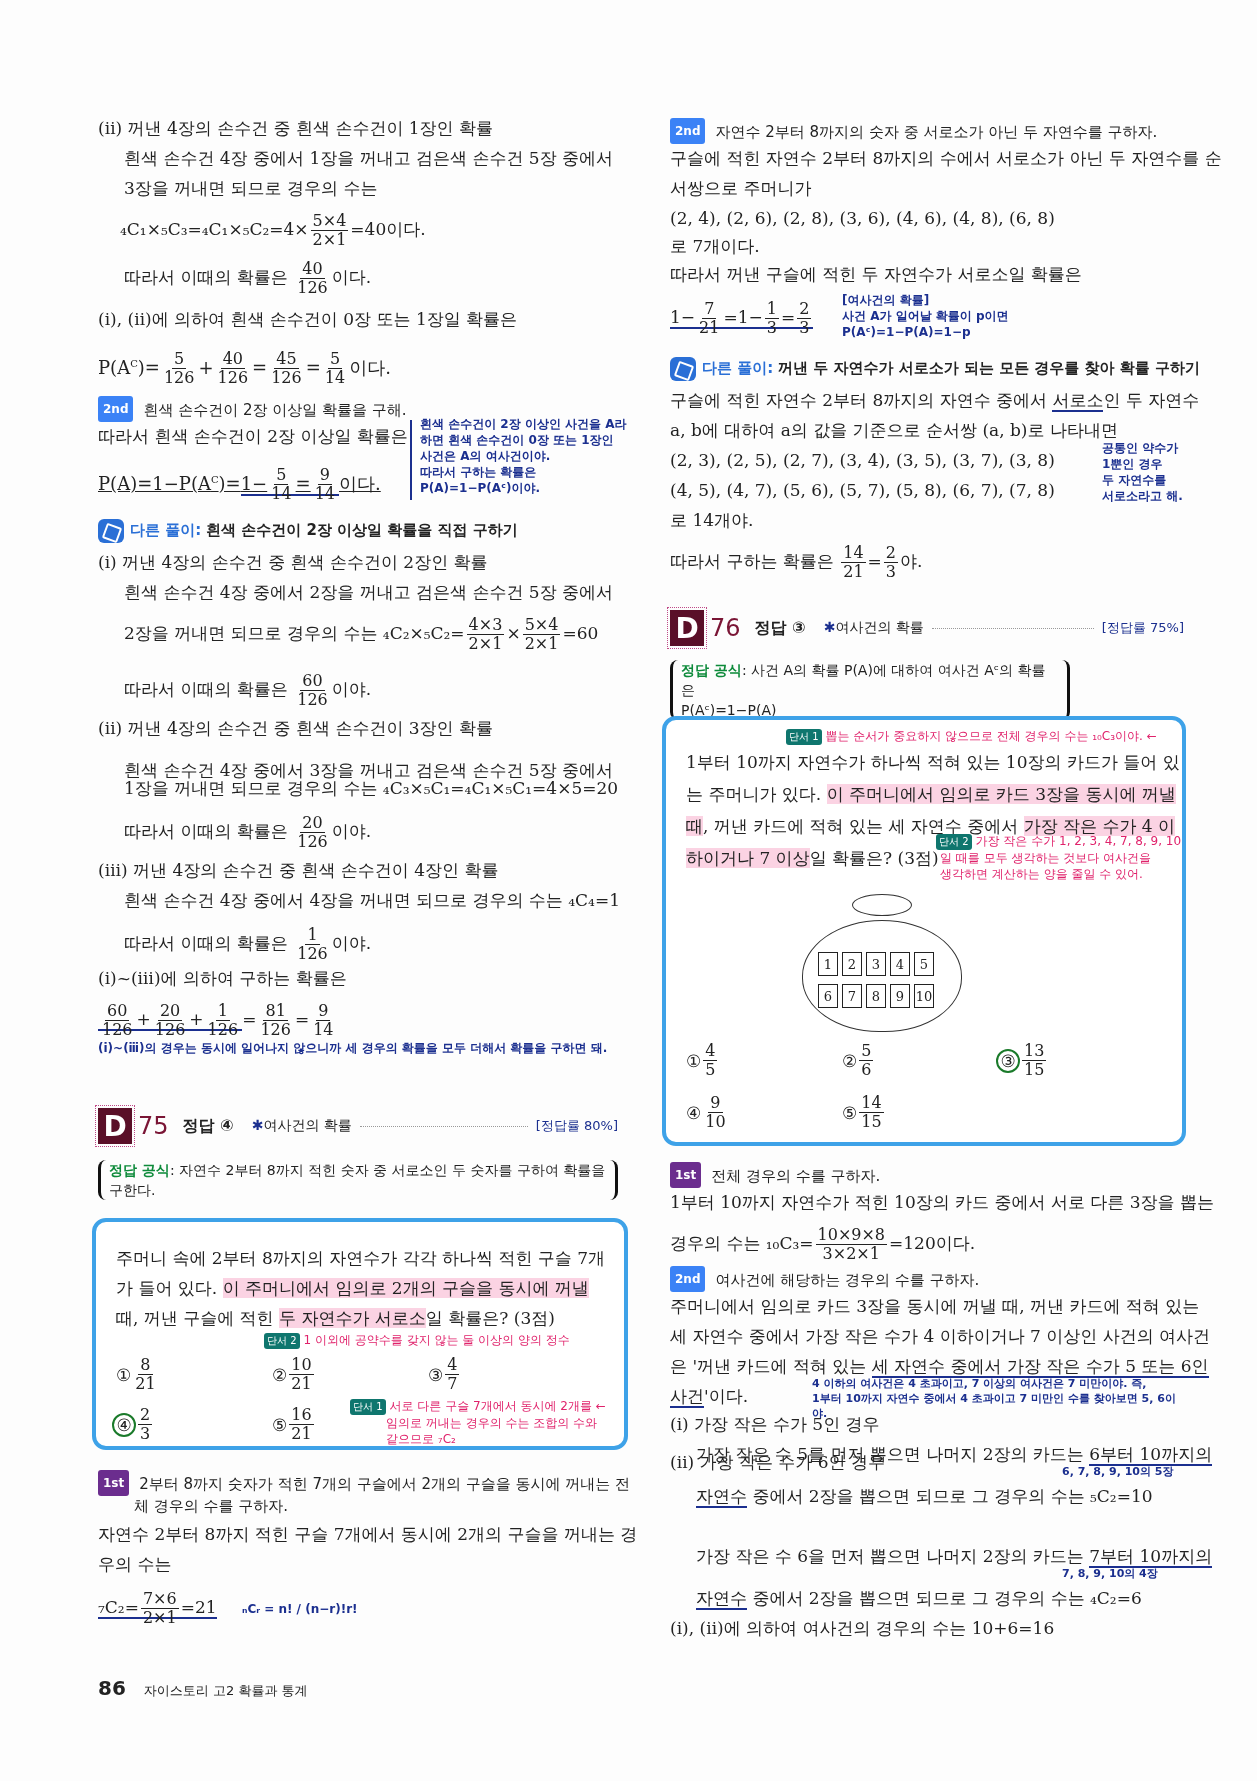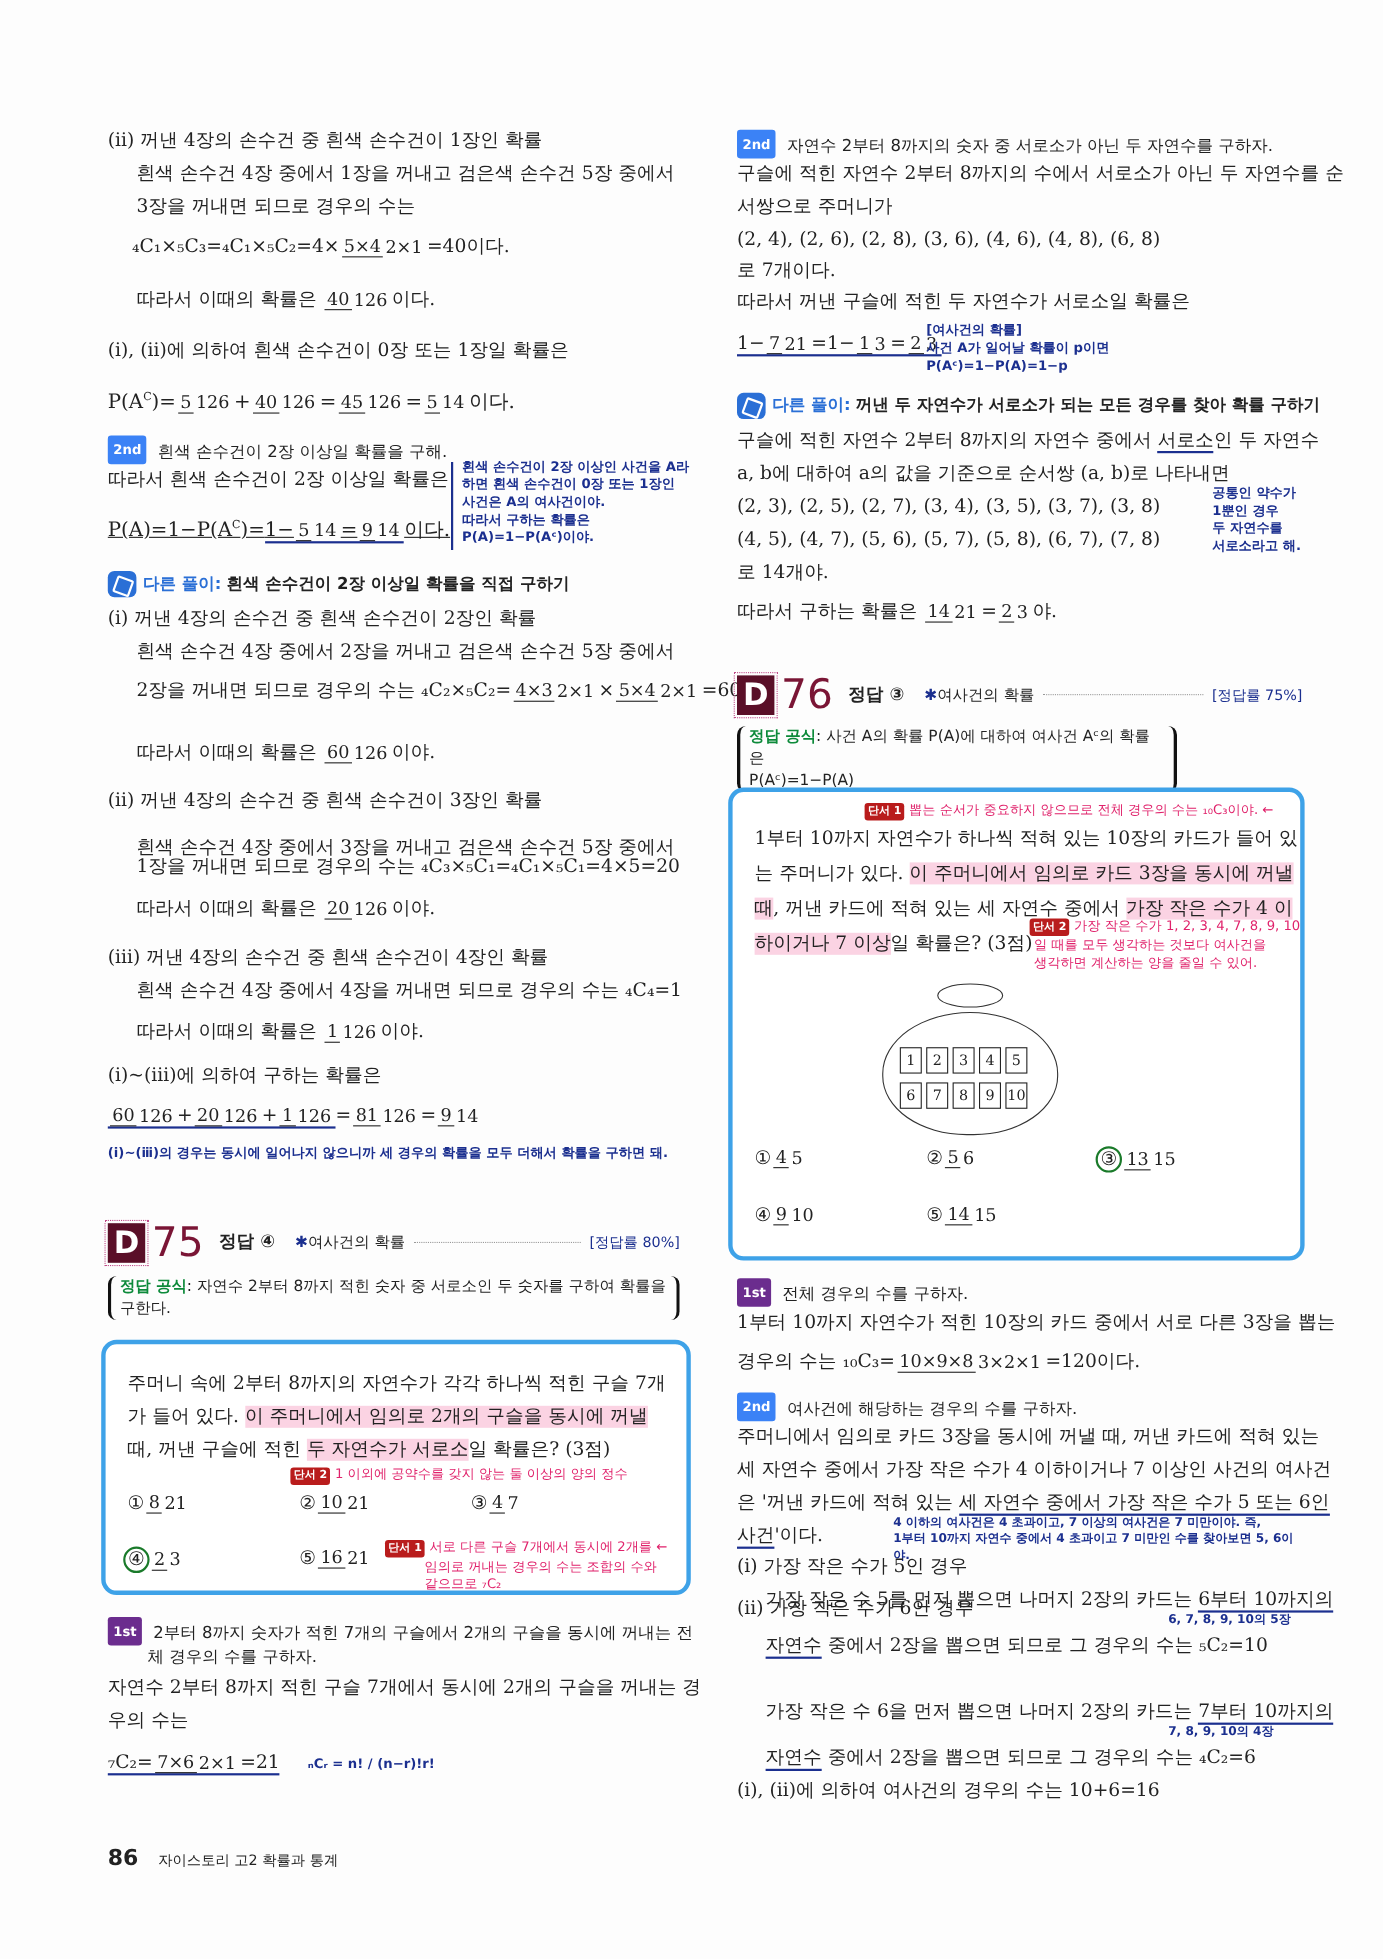--- a/index.html
+++ b/index.html
@@ -2,39 +2,39 @@
 <html><head>
 <meta charset="utf-8">
 <style>
   * { box-sizing: border-box; margin: 0; padding: 0; }
   html, body { width: 1257px; height: 1781px; background: #fdfdfd; }
   body { position: relative; font-family: "DejaVu Serif", "Liberation Serif", serif; color: #222; overflow: hidden; }
   .col { position: absolute; top: 0; }
   .col-left { left: 98px; width: 530px; }
   .col-right { left: 670px; width: 520px; }
   .line { position: absolute; white-space: nowrap; font-size: 17px; line-height: 24px; }
-  .frac { display: inline-flex; flex-direction: row; align-items: center; vertical-align: middle; margin: 0 2px; font-size: 16px; line-height: 18px; }
+  .frac { display: inline-flex; flex-direction: column; align-items: center; vertical-align: middle; margin: 0 2px; font-size: 16px; line-height: 18px; }
   .frac .n { padding: 0 2px; border-bottom: 1.3px solid #222; }
   .frac .d { padding: 0 2px; }
   .sup { font-size: 10px; vertical-align: 7px; }
   .badge { display: inline-block; font-family: "DejaVu Sans", sans-serif; font-weight: bold; font-size: 12px; color: #fff; padding: 1px 5px; border-radius: 3px; margin-right: 10px; vertical-align: 2px; }
   .b1 { background: #6b2d8e; }
   .b2 { background: #3b82f6; }
   .step-text { font-family: "DejaVu Sans", sans-serif; font-size: 15px; }
   .note-blue { font-family: "DejaVu Sans", sans-serif; color: #1b2f8f; font-size: 12px; line-height: 16px; font-weight: bold; }
   .note-pink { font-family: "DejaVu Sans", sans-serif; color: #e0226b; font-size: 12px; line-height: 16px; }
-  .clue { display: inline-block; background: #b91c1c; color: #fff; font-size: 10px; padding: 0 3px; border-radius: 3px; margin-right: 4px; font-weight: bold; }
+  .clue { display: inline-block; background: #0f766e; color: #fff; font-size: 10px; padding: 0 3px; border-radius: 3px; margin-right: 4px; font-weight: normal; }
   .alt-head { font-family: "DejaVu Sans", sans-serif; font-size: 15px; }
   .alt-icon { display: inline-block; width: 26px; height: 24px; background: #2a6fd6; border-radius: 6px; vertical-align: middle; margin-right: 6px; position: relative; }
   .alt-icon::before { content: ""; position: absolute; left: 6px; top: 6px; width: 12px; height: 12px; border: 2px solid #fff; border-radius: 2px; transform: rotate(20deg); }
   .alt-label { color: #2a6fd6; font-weight: bold; }
   .alt-title { font-weight: bold; color: #222; }
   .problem-head { position: absolute; display: flex; align-items: center; white-space: nowrap; }
   .dbox { width: 34px; height: 36px; background: #5a0f28; color: #fff; font-family: "DejaVu Sans", sans-serif; font-weight: bold; font-size: 28px; display: flex; align-items: center; justify-content: center; outline: 1px dotted #c04a88; outline-offset: 2px; }
-  .pnum { font-family: "DejaVu Sans", sans-serif; color: #7a1535; font-size: 37px; margin-left: 6px; }
+  .pnum { font-family: "DejaVu Sans", sans-serif; color: #7a1535; font-size: 24px; margin-left: 6px; }
   .ans { font-family: "DejaVu Sans", sans-serif; font-weight: bold; font-size: 16px; margin-left: 14px; }
   .topic { font-family: "DejaVu Sans", sans-serif; font-size: 14px; margin-left: 18px; }
   .topic .star { color: #1b2f8f; font-weight: bold; }
   .dots { flex: 1; border-bottom: 1px dotted #999; margin: 0 8px; height: 1px; align-self: center; }
   .rate { font-family: "DejaVu Sans", sans-serif; color: #1b2f8f; font-size: 13px; }
   .formula-box { position: absolute; font-family: "DejaVu Sans", sans-serif; font-size: 14px; line-height: 20px; border-left: 3px solid #111; border-right: 3px solid #111; border-radius: 8px; padding: 0 8px; }
   .formula-box .lbl { color: #0d8a3a; font-weight: bold; }
   .qbox { position: absolute; border: 4px solid #3ea2e8; border-radius: 14px; background: #fff; }
   .hl { background: #fbd3e3; }
   .choice { position: absolute; display: flex; align-items: center; font-size: 17px; }

